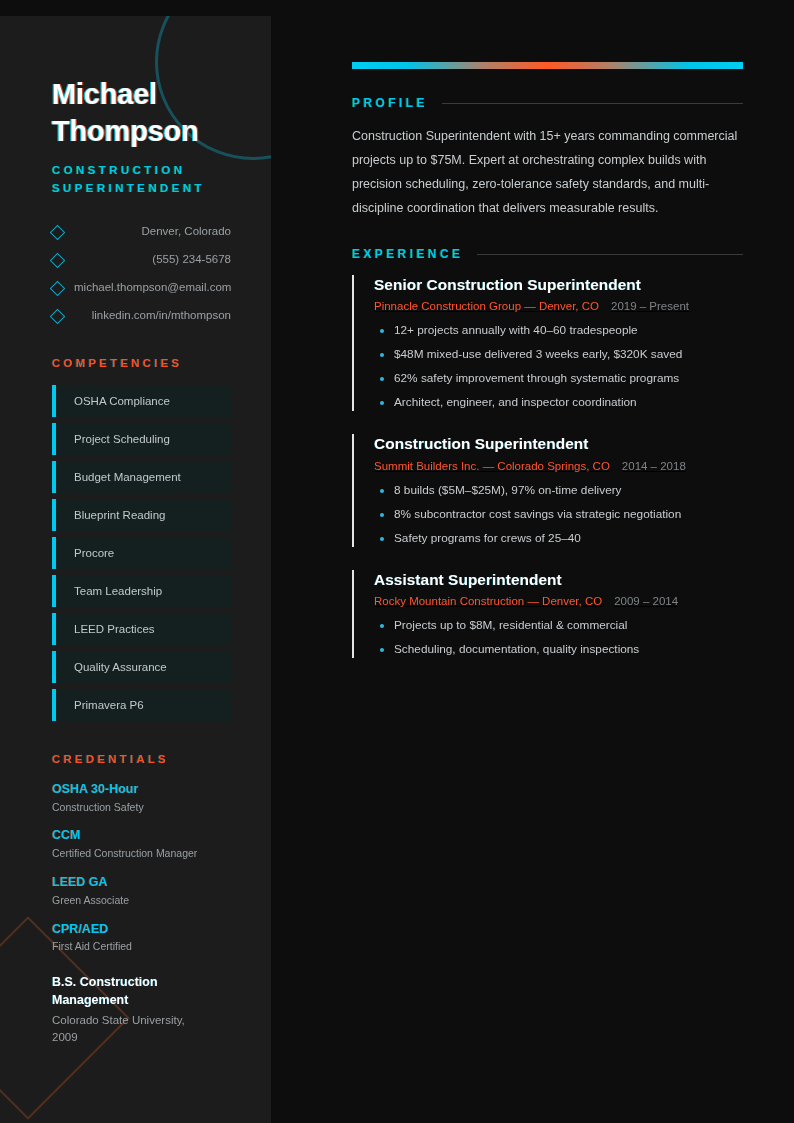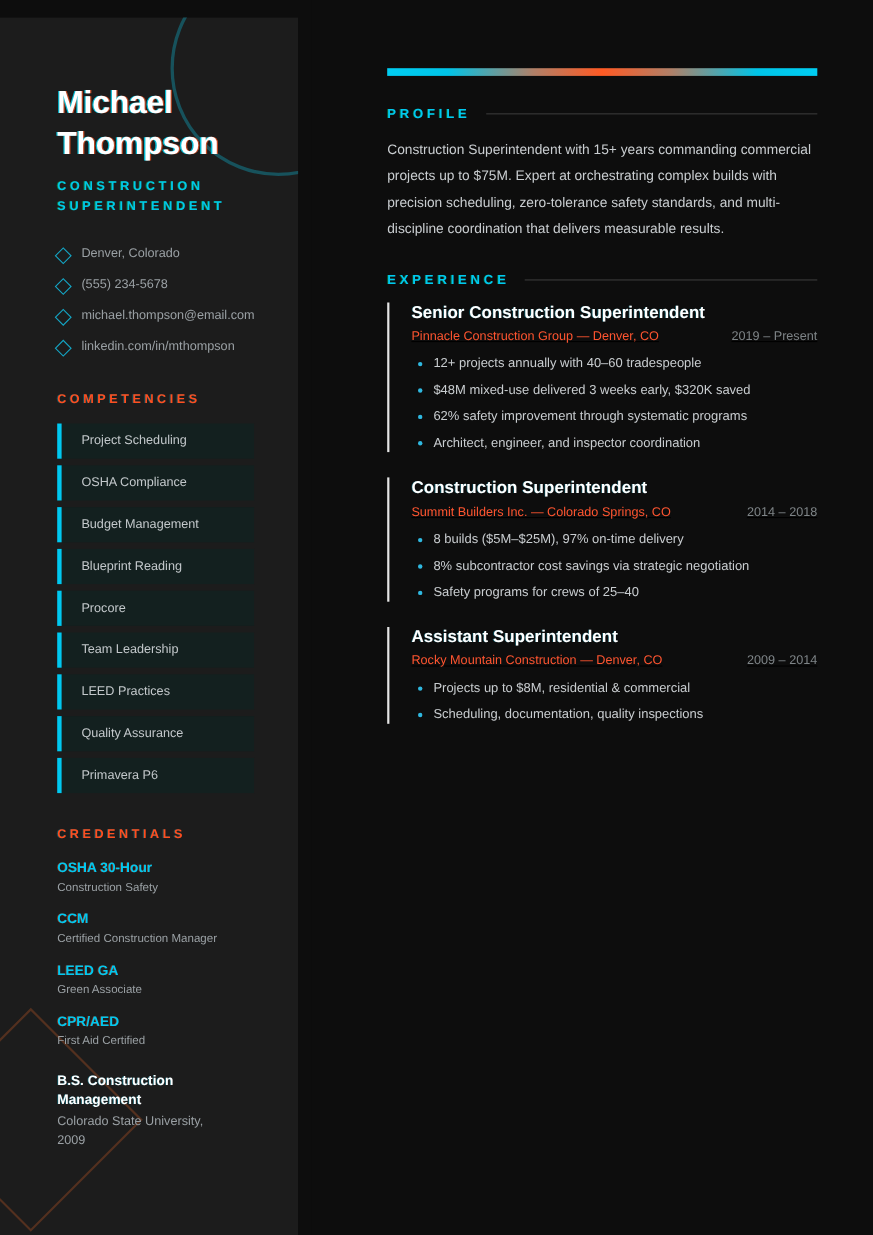--- a/index.html
+++ b/index.html
@@ -76,20 +76,21 @@
 
   .contacts {
     margin-top: 26px;
   }
   .contact-row {
     display: flex;
     align-items: center;
     gap: 11px;
     margin-bottom: 11px;
     min-height: 17px;
+    justify-content: space-between;
   }
   .diamond-ico {
     flex: 0 0 auto;
     width: 9px;
     height: 9px;
     border: 1.4px solid #14a5c4;
     transform: rotate(45deg);
   }
   .contact-text {
     font-size: 11.5px;
@@ -205,21 +206,20 @@
     color: #ffffff;
     font-size: 15.5px;
     font-weight: bold;
     line-height: 1.3;
     margin-bottom: 4px;
     text-shadow: -0.7px 0 rgba(0,200,240,0.35);
   }
   .job-meta {
     display: flex;
     align-items: baseline;
-    justify-content: space-between;
     gap: 12px;
     margin-bottom: 8px;
     text-decoration: underline;
   }
   .job-company {
     color: #ff5530;
     font-size: 11.5px;
     line-height: 1.3;
   }
   .job-dates {
@@ -286,22 +286,22 @@
           <span class="contact-text">michael.thompson@email.com</span>
         </div>
         <div class="contact-row">
           <span class="diamond-ico"></span>
           <span class="contact-text">linkedin.com/in/mthompson</span>
         </div>
       </div>
 
       <div class="side-head">COMPETENCIES</div>
       <div>
+        <div class="pill">OSHA Compliance</div>
         <div class="pill">Project Scheduling</div>
-        <div class="pill">OSHA Compliance</div>
         <div class="pill">Budget Management</div>
         <div class="pill">Blueprint Reading</div>
         <div class="pill">Procore</div>
         <div class="pill">Team Leadership</div>
         <div class="pill">LEED Practices</div>
         <div class="pill">Quality Assurance</div>
         <div class="pill">Primavera P6</div>
       </div>
 
       <div class="side-head">CREDENTIALS</div>

